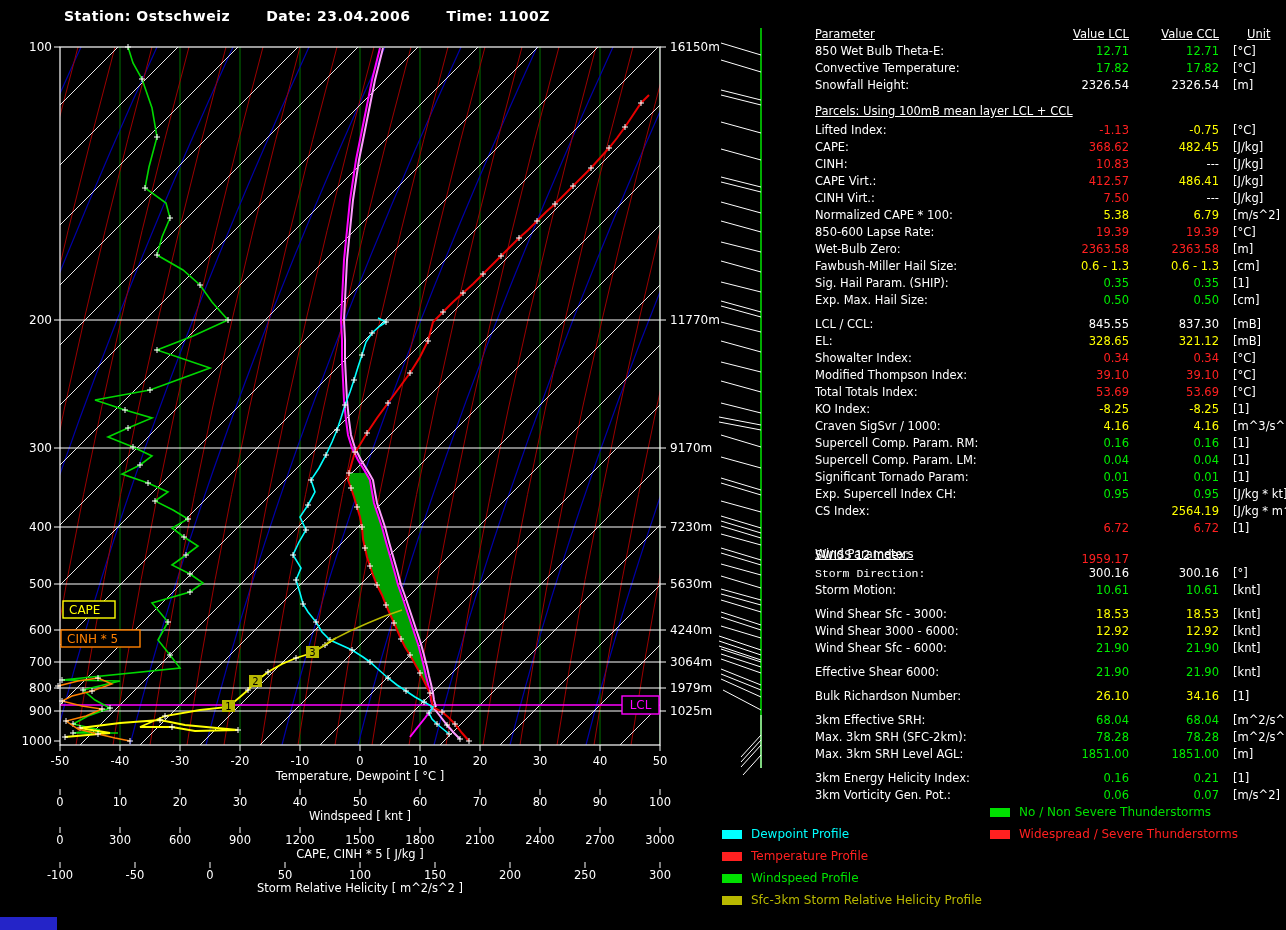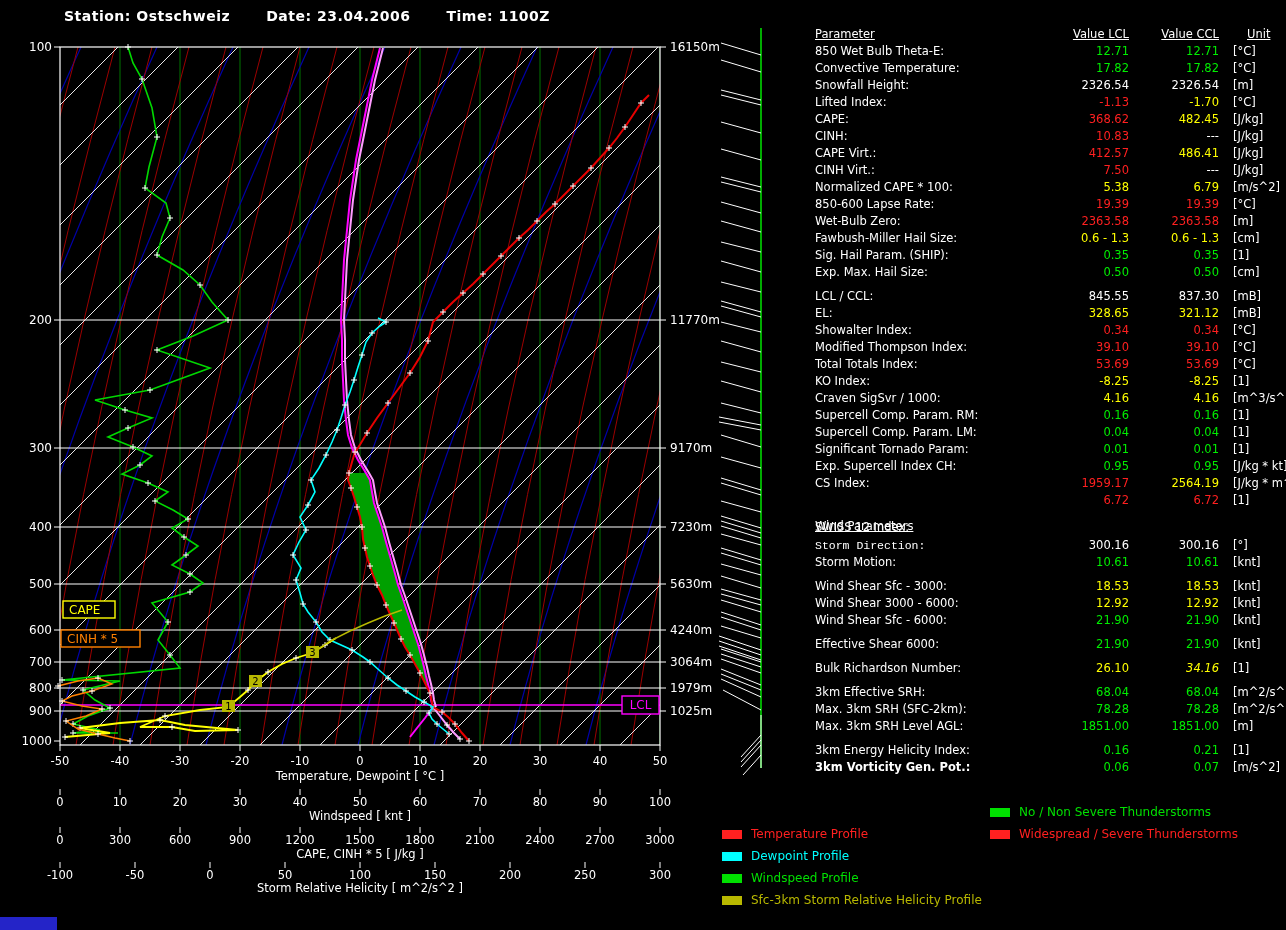--- a/index.html
+++ b/index.html
@@ -391,24 +391,25 @@
       <div class="v1" style="color: rgb(0, 238, 0);">17.82</div>
       <div class="v2" style="color: rgb(0, 238, 0);">17.82</div>
       <div class="unit" style="color: rgb(255, 255, 255);">[°C]</div>
     </div>
     <div class="prow">
       <div class="lbl" style="color: rgb(255, 255, 255);">Snowfall Height:</div>
       <div class="v1" style="color: rgb(255, 255, 255);">2326.54</div>
       <div class="v2" style="color: rgb(255, 255, 255);">2326.54</div>
       <div class="unit" style="color: rgb(255, 255, 255);">[m]</div>
     </div>
+    <div class="section-head">Parcels: Using 100mB mean layer LCL + CCL</div>
     <div class="prow">
       <div class="lbl" style="color: rgb(255, 255, 255);">Lifted Index:</div>
       <div class="v1" style="color: rgb(255, 32, 32);">-1.13</div>
-      <div class="v2" style="color: rgb(255, 255, 0);">-1.70</div>
+      <div class="v2" style="color: rgb(255, 255, 0);">-0.75</div>
       <div class="unit" style="color: rgb(255, 255, 255);">[°C]</div>
     </div>
     <div class="prow">
       <div class="lbl" style="color: rgb(255, 255, 255);">CAPE:</div>
       <div class="v1" style="color: rgb(255, 32, 32);">368.62</div>
       <div class="v2" style="color: rgb(255, 255, 0);">482.45</div>
       <div class="unit" style="color: rgb(255, 255, 255);">[J/kg]</div>
     </div>
     <div class="prow">
       <div class="lbl" style="color: rgb(255, 255, 255);">CINH:</div>
@@ -525,21 +526,21 @@
       <div class="unit" style="color: rgb(255, 255, 255);">[1]</div>
     </div>
     <div class="prow">
       <div class="lbl" style="color: rgb(255, 255, 255);">Exp. Supercell Index CH:</div>
       <div class="v1" style="color: rgb(0, 238, 0);">0.95</div>
       <div class="v2" style="color: rgb(0, 238, 0);">0.95</div>
       <div class="unit" style="color: rgb(255, 255, 255);">[J/kg * kt]</div>
     </div>
     <div class="prow">
       <div class="lbl" style="color: rgb(255, 255, 255);">CS Index:</div>
-      <div class="v1" style="color: rgb(255, 32, 32);">1959.17</div>
+      <div class="v1" style="color: rgb(255, 32, 32); margin-top: 48px;">1959.17</div>
       <div class="v2" style="color: rgb(255, 255, 0);">2564.19</div>
       <div class="unit" style="color: rgb(255, 255, 255);">[J/kg * m^2/s^2]</div>
     </div>
     <div class="prow">
       <div class="lbl" style="color: rgb(255, 255, 255); margin-top: 27px;">SWISS 12 Index:</div>
       <div class="v1" style="color: rgb(255, 32, 32);">6.72</div>
       <div class="v2" style="color: rgb(255, 32, 32);">6.72</div>
       <div class="unit" style="color: rgb(255, 255, 255);">[1]</div>
     </div>
     <div class="section-head">Wind Parameters</div>
@@ -575,21 +576,21 @@
     </div>
     <div class="prow gap">
       <div class="lbl" style="color: rgb(255, 255, 255);">Effective Shear 6000:</div>
       <div class="v1" style="color: rgb(0, 238, 0);">21.90</div>
       <div class="v2" style="color: rgb(0, 238, 0);">21.90</div>
       <div class="unit" style="color: rgb(255, 255, 255);">[knt]</div>
     </div>
     <div class="prow gap">
       <div class="lbl" style="color: rgb(255, 255, 255);">Bulk Richardson Number:</div>
       <div class="v1" style="color: rgb(255, 255, 0);">26.10</div>
-      <div class="v2" style="color: rgb(255, 255, 0); font-style: italic;">34.16</div>
+      <div class="v2" style="color: rgb(255, 255, 0);">34.16</div>
       <div class="unit" style="color: rgb(255, 255, 255);">[1]</div>
     </div>
     <div class="prow gap">
       <div class="lbl" style="color: rgb(255, 255, 255);">3km Effective SRH:</div>
       <div class="v1" style="color: rgb(0, 238, 0);">68.04</div>
       <div class="v2" style="color: rgb(0, 238, 0);">68.04</div>
       <div class="unit" style="color: rgb(255, 255, 255);">[m^2/s^2]</div>
     </div>
     <div class="prow">
       <div class="lbl" style="color: rgb(255, 255, 255);">Max. 3km SRH (SFC-2km):</div>
@@ -603,35 +604,35 @@
       <div class="v2" style="color: rgb(0, 238, 0);">1851.00</div>
       <div class="unit" style="color: rgb(255, 255, 255);">[m]</div>
     </div>
     <div class="prow gap">
       <div class="lbl" style="color: rgb(255, 255, 255);">3km Energy Helicity Index:</div>
       <div class="v1" style="color: rgb(0, 238, 0);">0.16</div>
       <div class="v2" style="color: rgb(0, 238, 0);">0.21</div>
       <div class="unit" style="color: rgb(255, 255, 255);">[1]</div>
     </div>
     <div class="prow">
-      <div class="lbl" style="color: rgb(255, 255, 255); font-weight: bold;">3km Vorticity Gen. Pot.:</div>
+      <div class="lbl" style="color: rgb(255, 255, 255);">3km Vorticity Gen. Pot.:</div>
       <div class="v1" style="color: rgb(0, 238, 0);">0.06</div>
       <div class="v2" style="color: rgb(0, 238, 0);">0.07</div>
       <div class="unit" style="color: rgb(255, 255, 255);">[m/s^2]</div>
     </div>
   </div>
 
 <div id="legend-left" class="legend">
     <div class="leg-row">
+      <span class="leg-swatch" style="background: rgb(0, 255, 255);"></span>
+      <span style="color: rgb(0, 255, 255);">Dewpoint Profile</span>
+    </div>
+    <div class="leg-row">
       <span class="leg-swatch" style="background: rgb(255, 32, 32);"></span>
       <span style="color: rgb(255, 32, 32);">Temperature Profile</span>
-    </div>
-    <div class="leg-row">
-      <span class="leg-swatch" style="background: rgb(0, 255, 255);"></span>
-      <span style="color: rgb(0, 255, 255);">Dewpoint Profile</span>
     </div>
     <div class="leg-row">
       <span class="leg-swatch" style="background: rgb(0, 224, 0);"></span>
       <span style="color: rgb(0, 224, 0);">Windspeed Profile</span>
     </div>
     <div class="leg-row">
       <span class="leg-swatch" style="background: rgb(184, 184, 0);"></span>
       <span style="color: rgb(184, 184, 0);">Sfc-3km Storm Relative Helicity Profile</span>
     </div>
   </div>

